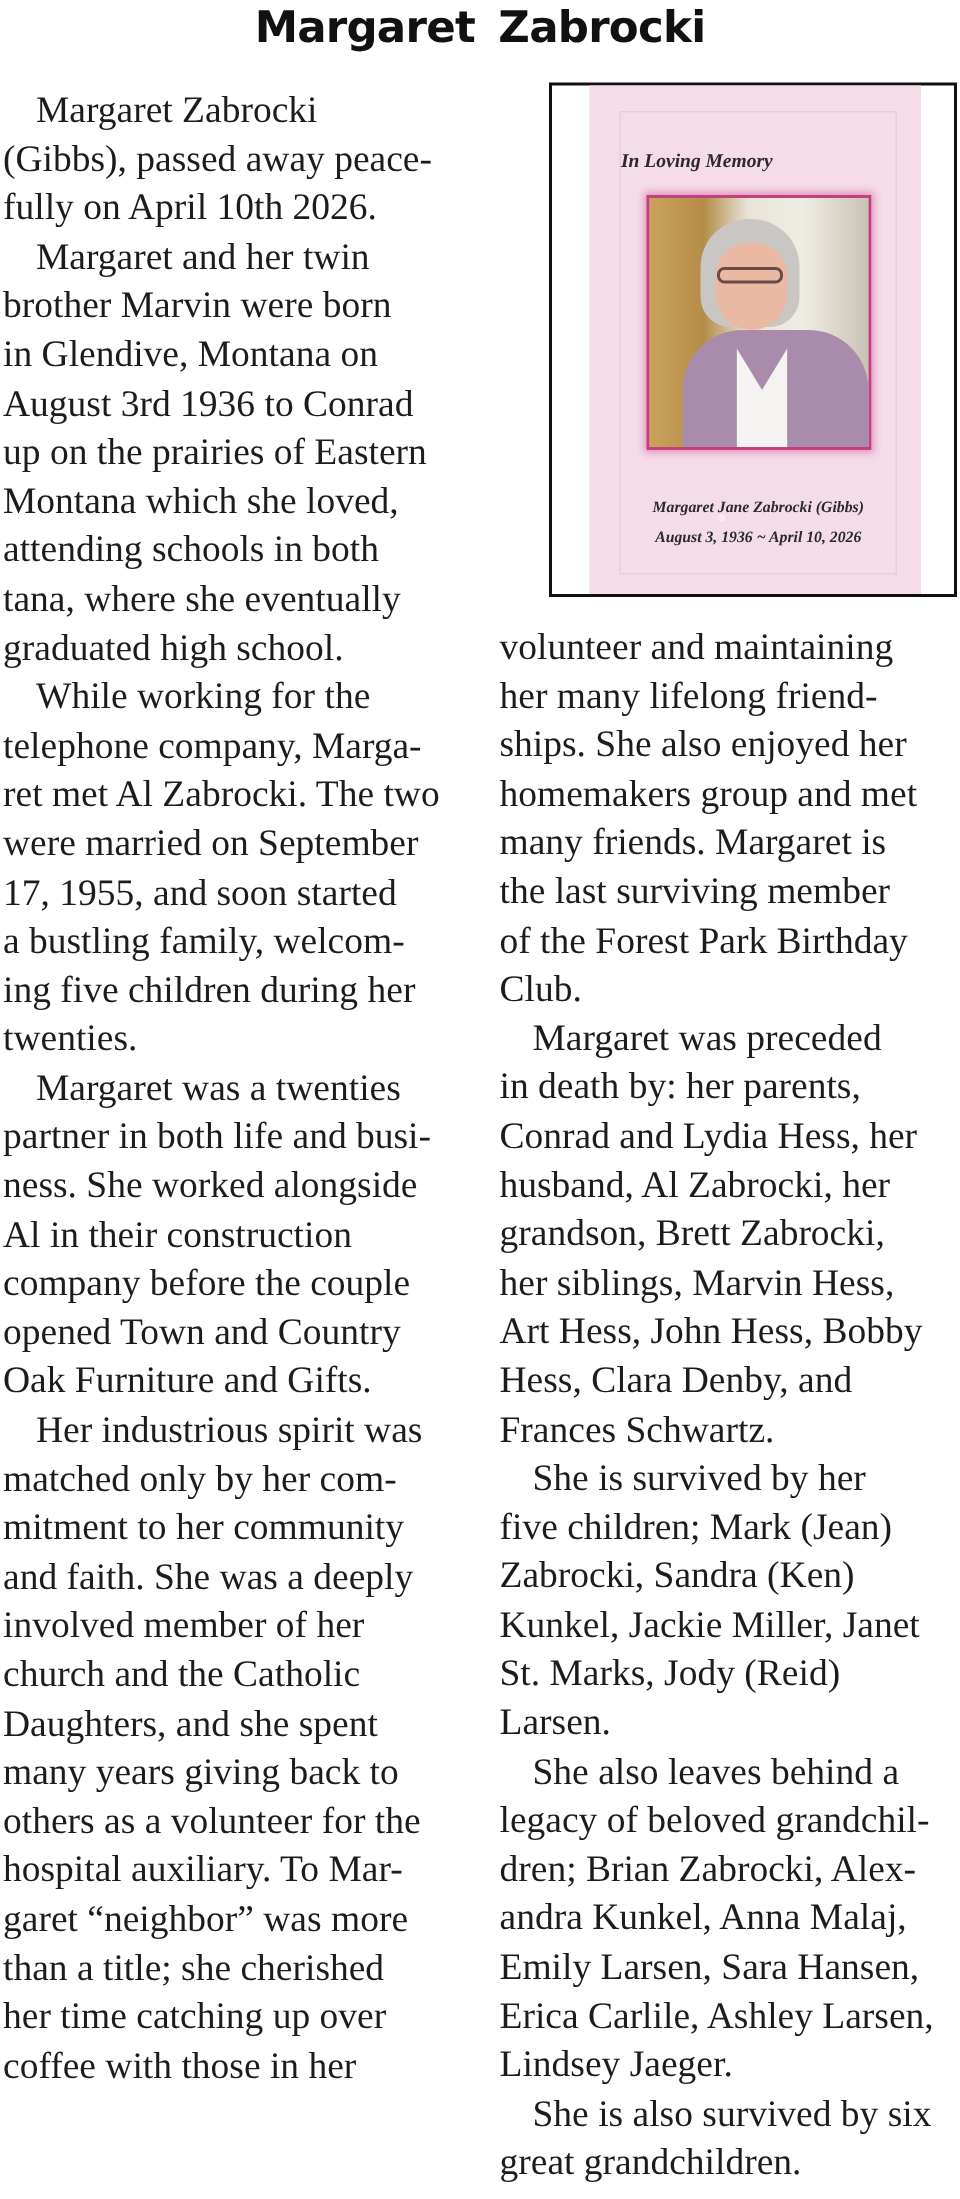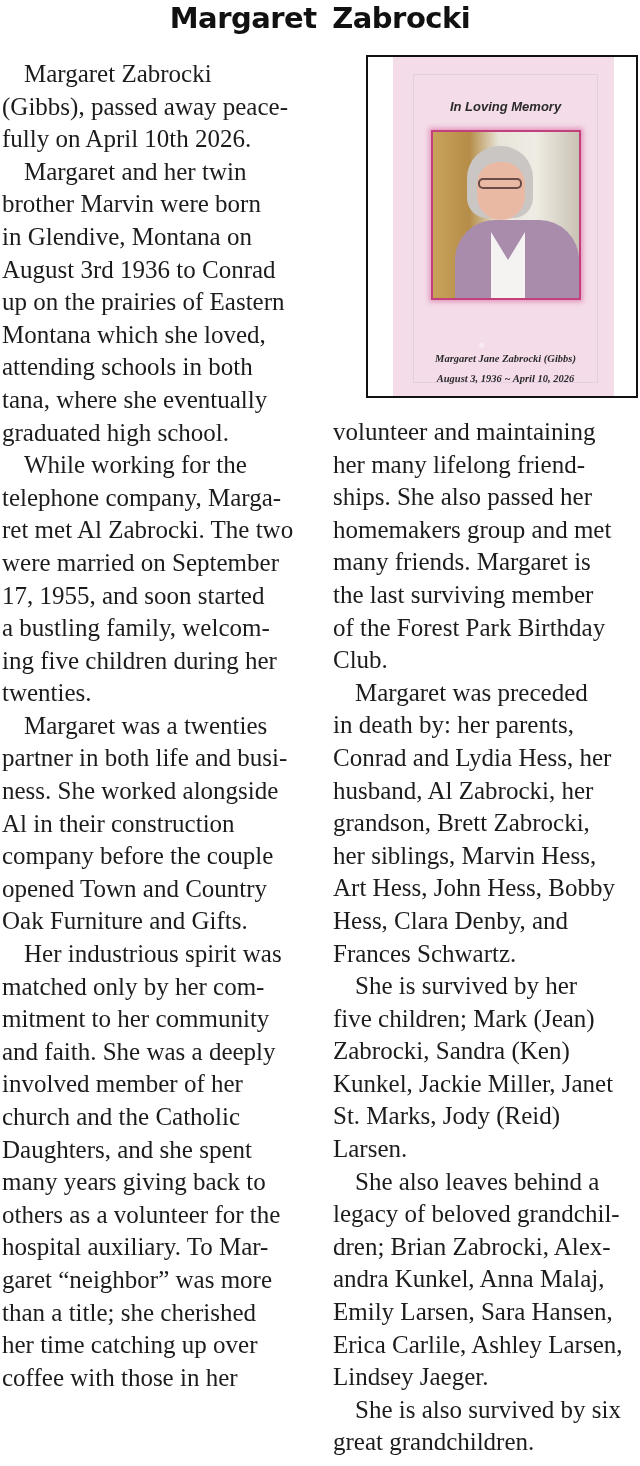--- a/index.html
+++ b/index.html
@@ -35,22 +35,21 @@
       radial-gradient(circle at 20% 30%, rgba(255,255,255,0.5) 0 2px, transparent 3px),
       radial-gradient(circle at 70% 60%, rgba(255,255,255,0.4) 0 2px, transparent 3px),
       radial-gradient(circle at 40% 85%, rgba(255,255,255,0.4) 0 2px, transparent 3px);
   }
   .card-inner {
     position: absolute; left: 20px; top: 17px; width: 183px; height: 307px;
     border: 1px solid #e2cfe0;
   }
   .card-heading {
     position: absolute; left: 0; top: 24px; width: 100%;
-    text-align: center;
-    font-family: Liberation Sans, sans-serif; font-style: italic; font-weight: bold;
+    font-family: Liberation Serif, serif; font-style: italic; font-weight: bold;
     font-size: 13px; color: #2a2a2a;
   }
   .photo {
     position: absolute; left: 17px; top: 55px; width: 146px; height: 166px;
     border: 2px solid #c2407c;
     box-shadow: 0 0 5px 2px rgba(214, 90, 150, 0.55);
     overflow: hidden;
     background: linear-gradient(90deg, #c9a25a 0%, #b58d48 25%, #e8e4d9 45%, #efece4 70%, #c9c3b4 100%);
   }
   .photo .hair {
@@ -69,21 +68,21 @@
     position: absolute; left: 22px; top: 88px; width: 124px; height: 90px;
     background: #a98cab; border-radius: 40px 40px 0 0;
   }
   .photo .shirt {
     position: absolute; left: 58px; top: 100px; width: 34px; height: 70px;
     background: #f5f3f1; clip-path: polygon(0 0, 50% 40%, 100% 0, 100% 100%, 0 100%);
   }
   .card-caption {
     position: absolute; left: 0; width: 100%; text-align: center;
     font-family: "Liberation Serif", serif; font-style: italic; font-weight: bold;
-    font-size: 10.5px; color: #2a2a2a; white-space: nowrap; margin-top: 20px;
+    font-size: 10.5px; color: #2a2a2a; white-space: nowrap;
   }
   .cap1 { top: 258px; }
   .cap2 { top: 278px; }
 </style>
 </head>
 <body>
 
 <div class="title">Margaret  Zabrocki</div>
 
 <div class="col col-left" id="col-left">
@@ -143,21 +142,21 @@
       </div>
       <div class="card-caption cap1">Margaret Jane Zabrocki  (Gibbs)</div>
       <div class="card-caption cap2">August 3, 1936 ~ April 10, 2026</div>
     </div>
   </div>
 </div>
 
 <div class="col col-right" id="col-right">
     <span class="line">volunteer and maintaining</span>
     <span class="line">her many lifelong friend-</span>
-    <span class="line">ships. She also passed her</span>
+    <span class="line">ships. She also enjoyed her</span>
     <span class="line">homemakers group and met</span>
     <span class="line">many friends. Margaret is</span>
     <span class="line">the last surviving member</span>
     <span class="line">of the Forest Park Birthday</span>
     <span class="line">Club.</span>
     <span class="line indent">Margaret was preceded</span>
     <span class="line">in death by: her parents,</span>
     <span class="line">Conrad and Lydia Hess, her</span>
     <span class="line">husband, Al Zabrocki, her</span>
     <span class="line">grandson, Brett Zabrocki,</span>

